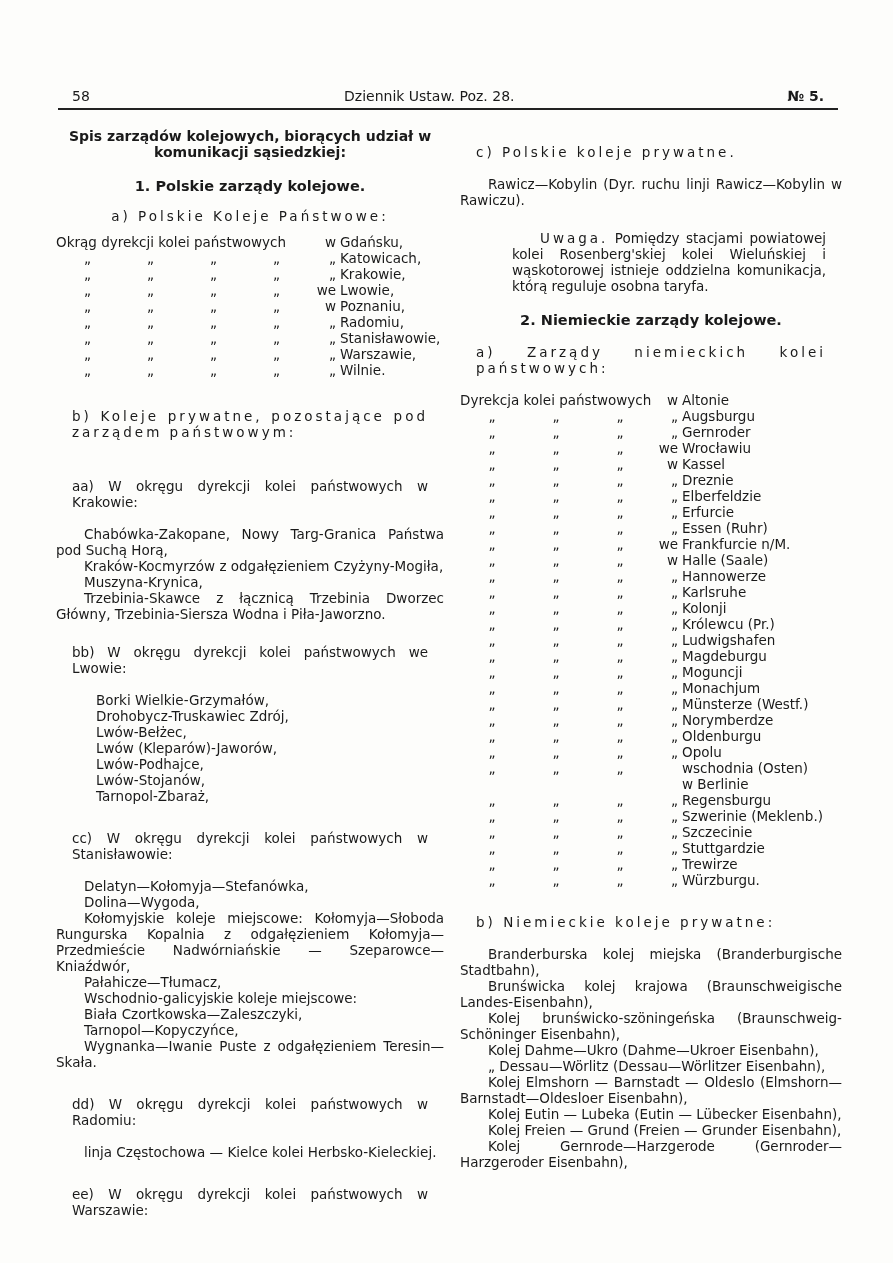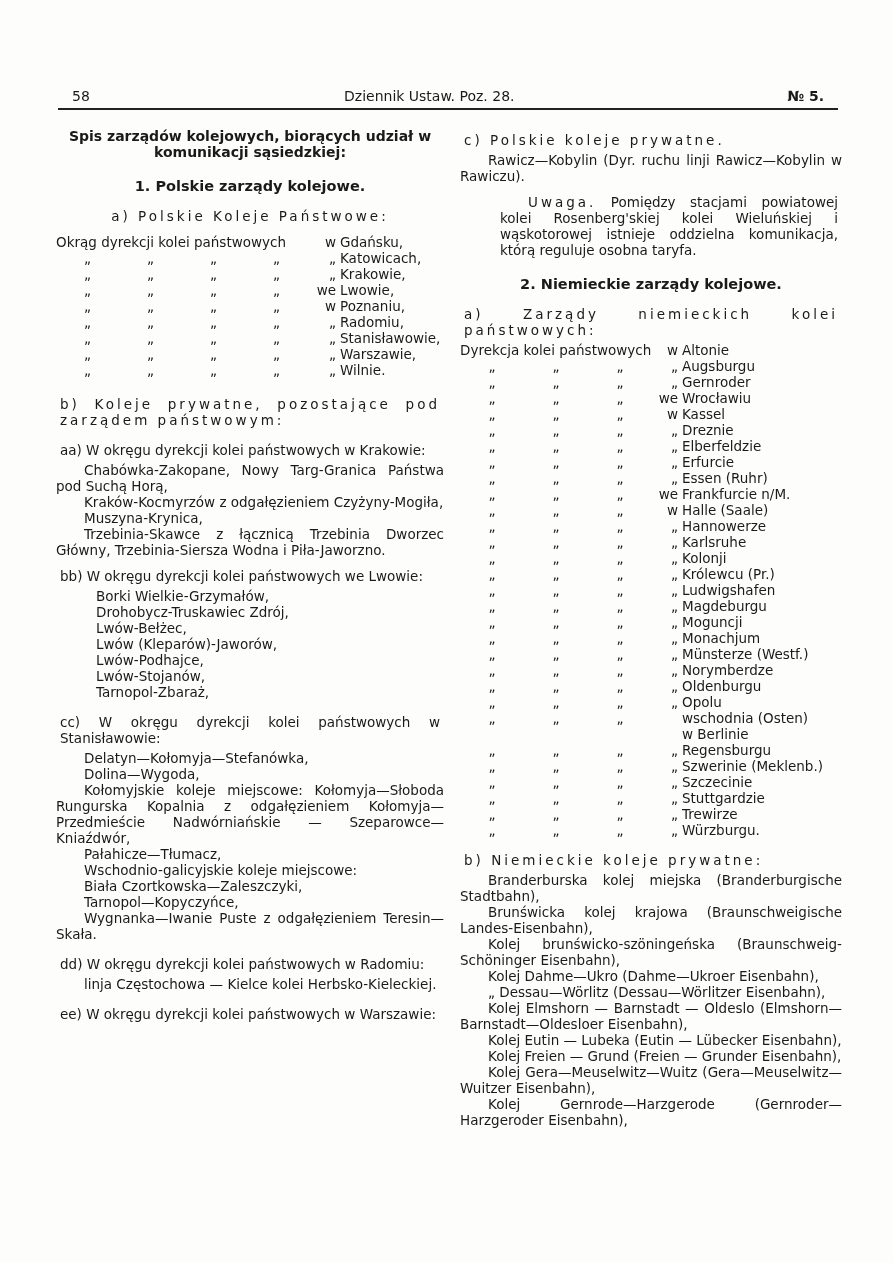--- a/index.html
+++ b/index.html
@@ -24,21 +24,21 @@
   .col-right { left: 460px; width: 382px; }
   .center { text-align: center; }
   .spaced { letter-spacing: 3px; }
   .h-main { font-weight: bold; text-align: center; font-size: 14px; margin: 0; }
   .h-sec { font-weight: bold; text-align: center; font-size: 14.5px; margin: 18px 0 14px; }
   .h-sub { text-align: center; letter-spacing: 3px; margin: 6px 0 10px; }
   .dir-row { display: flex; height: 16px; }
   .dir-row .d { text-align: center; }
   .indent { text-indent: 28px; text-align: justify; margin: 0; }
   .ind2 { padding-left: 40px; margin: 0; }
-  .para { margin: 4px; text-align: justify; }
+  .para { margin: 16px; text-align: justify; }
   .gap6 { height: 6px; } .gap10 { height: 10px; } .gap14 { height: 14px; }
 </style>
 </head>
 <body>
 
 <div class="page-header">
   <span class="num">58</span>
   <span class="title">Dziennik Ustaw. Poz. 28.</span>
   <span class="issue">№ 5.</span>
 </div>
@@ -468,16 +468,15 @@
   <p class="para center spaced">b) Niemieckie koleje prywatne:</p>
   <div id="de-b-list">
       <p class="indent">Branderburska kolej miejska (Branderburgische Stadtbahn),</p>
       <p class="indent">Brunświcka kolej krajowa (Braunschweigische Landes-Eisenbahn),</p>
       <p class="indent">Kolej brunświcko-szöningeńska (Braunschweig-Schöninger Eisenbahn),</p>
       <p class="indent">Kolej Dahme—Ukro (Dahme—Ukroer Eisenbahn),</p>
       <p class="indent">„ Dessau—Wörlitz (Dessau—Wörlitzer Eisenbahn),</p>
       <p class="indent">Kolej Elmshorn — Barnstadt — Oldeslo (Elmshorn—Barnstadt—Oldesloer Eisenbahn),</p>
       <p class="indent">Kolej Eutin — Lubeka (Eutin — Lübecker Eisenbahn),</p>
       <p class="indent">Kolej Freien — Grund (Freien — Grunder Eisenbahn),</p>
-      <p class="indent">Kolej Gera—Meuselwitz—Wuitz (Gera—Meuselwitz—Wuitzer Eisenbahn),</p>
       <p class="indent">Kolej Gernrode—Harzgerode (Gernroder—Harzgeroder Eisenbahn),</p>
     </div>
 </div>
 
 </body></html>

